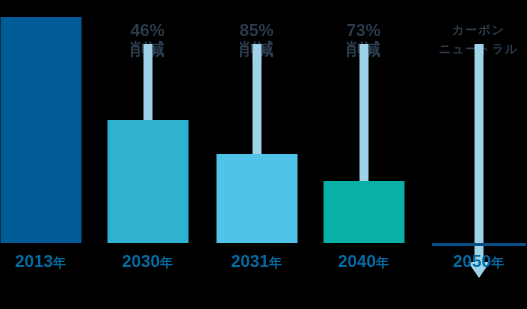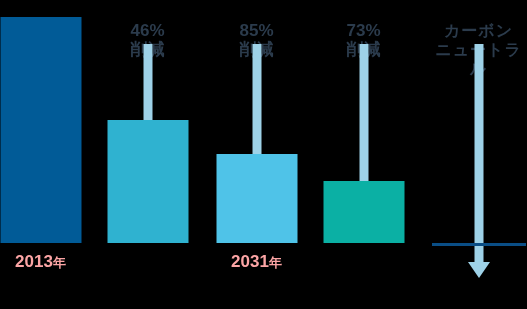--- a/index.html
+++ b/index.html
@@ -35,21 +35,21 @@
     width: 100%;
     text-align: center;
     color: #2B3B4C;
     font-weight: bold;
     font-size: 17px;
     line-height: 19px;
     letter-spacing: 0px;
     white-space: pre-line;
   }
   .annot .l2 { display: block; }
-  .annot.cn { font-size: 16px; line-height: 19px; letter-spacing: 1px; }
+  .annot.cn { font-size: 12px; line-height: 19px; letter-spacing: 1px; }
 
   
   .bar {
     position: absolute;
     bottom: 34px;            
     left: 50%;
     transform: translateX(-50%);
     width: 81px;
   }
 
@@ -92,21 +92,21 @@
     border-top: 16px solid #9ED2E8;
   }
 
   
   .xlabel {
     position: absolute;
     bottom: 4px;
     left: 0;
     width: 100%;
     text-align: center;
-    color: #fca5a5;
+    color: #0369a1;
     font-weight: bold;
     font-size: 17px;
     line-height: 20px;
     white-space: nowrap;
   }
   .xlabel .yr { font-size: 13px; }
 </style>
 </head>
 <body>
 
@@ -123,20 +123,23 @@
   <div class="col" style="left:107px; width:81px;">
     <div class="annot">
       <span>46%</span>
       <span class="l2">削減</span>
     </div>
     <div class="arrow" style="top:44px; height:114px;">
       <div class="shaft" style="height:98px;"></div>
       <div class="head"></div>
     </div>
     <div class="bar" style="height:123px; width:81px; background:#2FB2D0;"></div>
+    <div class="xlabel">
+      <span>2030</span><span class="yr">年</span>
+    </div>
   </div>
 
   <div class="col" style="left:216px; width:81px;">
     <div class="annot">
       <span>85%</span>
       <span class="l2">削減</span>
     </div>
     <div class="arrow" style="top:44px; height:148px;">
       <div class="shaft" style="height:132px;"></div>
       <div class="head"></div>
@@ -150,27 +153,33 @@
   <div class="col" style="left:323px; width:81px;text-decoration:underline;">
     <div class="annot">
       <span>73%</span>
       <span class="l2">削減</span>
     </div>
     <div class="arrow" style="top:44px; height:175px;">
       <div class="shaft" style="height:159px;"></div>
       <div class="head"></div>
     </div>
     <div class="bar" style="height:62px; width:81px; background:#0BB0A4;"></div>
+    <div class="xlabel">
+      <span>2040</span><span class="yr">年</span>
+    </div>
   </div>
 
   <div class="col" style="left:430px; width:97px;">
     <div class="annot cn">
       <span>カーボン</span>
       <span class="l2">ニュートラル</span>
     </div>
     <div class="arrow" style="top:44px; height:234px;">
       <div class="shaft" style="height:218px;"></div>
       <div class="head"></div>
     </div>
     <div class="flatline"></div>
+    <div class="xlabel">
+      <span>2050</span><span class="yr">年</span>
+    </div>
   </div>
 
 </div>
 
 </body></html>

